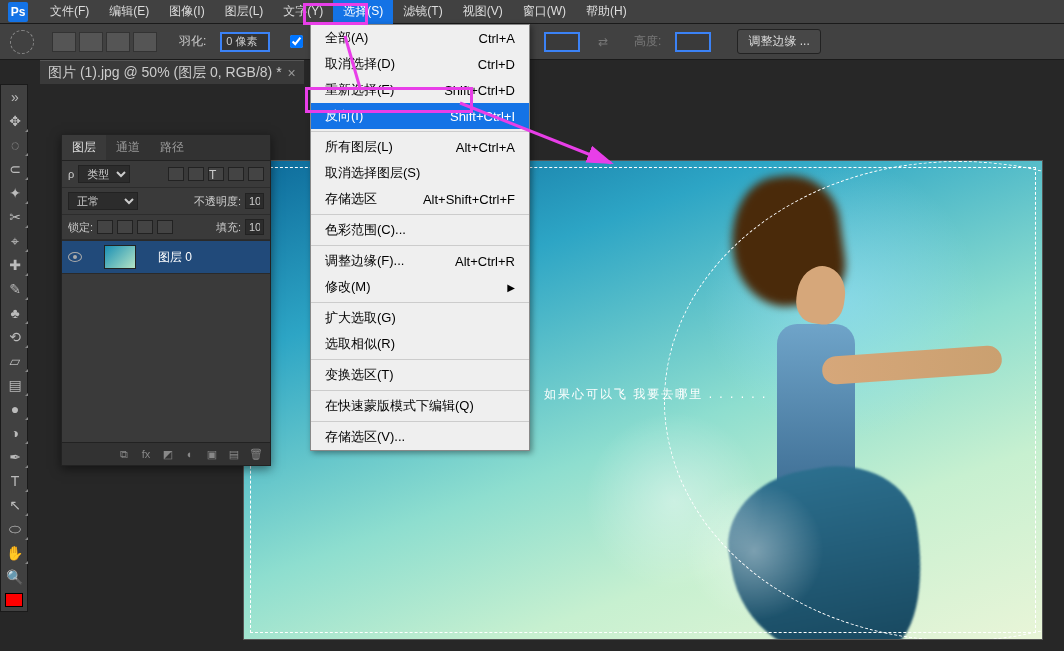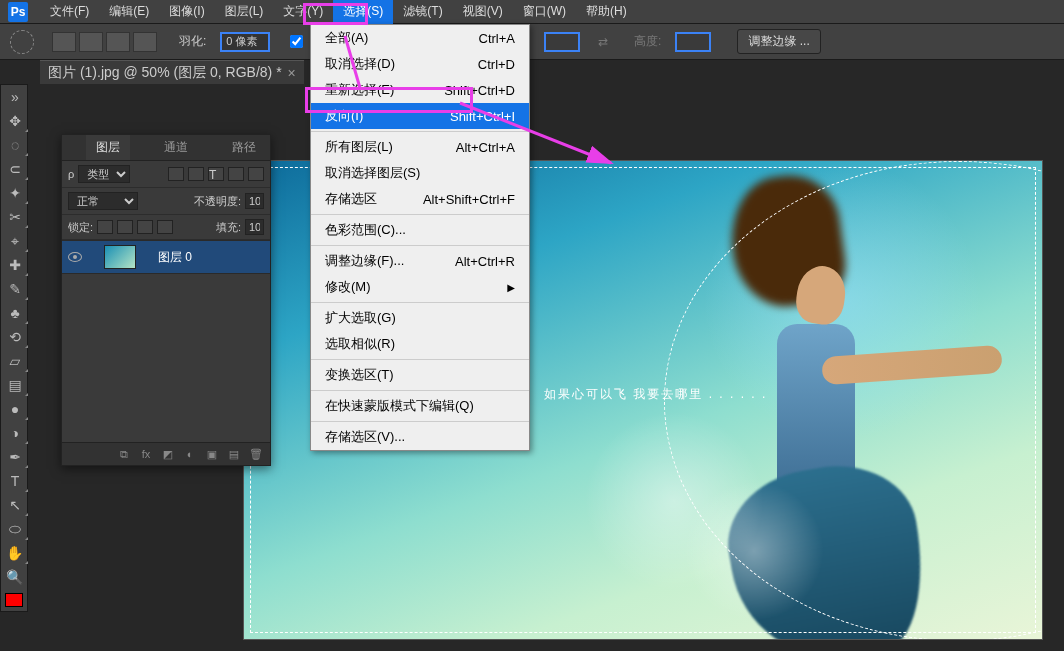--- a/index.html
+++ b/index.html
@@ -45,21 +45,21 @@
 .figure .arm { position: absolute; top: 175px; left: 130px; width: 180px; height: 28px; background: linear-gradient(90deg,#d6a77a,#caa070); border-radius: 14px; transform: rotate(-4deg); }
 .figure .skirt { position: absolute; top: 292px; left: 40px; width: 190px; height: 190px; background: linear-gradient(#2c6f8e,#18485f); border-radius: 50% 50% 30% 60% / 40% 40% 70% 60%; transform: rotate(-10deg); filter: blur(1px); }
 .flare { position: absolute; border-radius: 50%; background: radial-gradient(circle, rgba(255,255,255,0.4) 0%, rgba(255,255,255,0) 70%); }
 .flare.a { left: 340px; top: 250px; width: 180px; height: 180px; }
 .flare.b { left: 440px; top: 320px; width: 140px; height: 140px; }
 .flare.c { right: 60px; top: 0px; width: 280px; height: 280px; background: radial-gradient(circle, rgba(158,227,255,0.5) 0%, rgba(158,227,255,0) 70%); }
 
 
 .panel { position: absolute; left: 33px; top: 50px; width: 210px; background: #3a3a3a; border: 1px solid #222; box-shadow: 0 3px 10px rgba(0,0,0,0.5); z-index: 5; }
 .panel-tabs { display: flex; background: #323232; border-bottom: 1px solid #222; }
-.panel-tab { padding: 4px 10px; font-size: 12px; color: #999; margin-left: 24px; }
+.panel-tab { padding: 4px 10px; font-size: 12px; color: #999; }
 .panel-tab.active { background: #3a3a3a; color: #ddd; }
 .panel-row { display: flex; align-items: center; padding: 4px 6px; gap: 4px; border-bottom: 1px solid #2c2c2c; }
 .p-select { background: #2c2c2c; border: 1px solid #222; color: #ccc; font-size: 11px; padding: 1px 4px; }
 .p-input { background: #2c2c2c; border: 1px solid #222; color: #ccc; font-size: 11px; padding: 1px 3px; width: 19px; }
 .p-smicon { width: 16px; height: 14px; background: #444; border: 1px solid #222; display: inline-block; }
 .layer-row { display: flex; align-items: center; padding: 4px 6px; background: #214a7a; gap: 22px; border-top: 1px solid #2a2a2a; border-bottom: 1px solid #2a2a2a; }
 .layer-eye { width: 14px; height: 10px; border: 1px solid #aaa; border-radius: 50%; position: relative; }
 .layer-eye:after { content:""; position:absolute; left:4px; top:2px; width:4px; height:4px; background:#aaa; border-radius:50%; }
 .layer-thumb { width: 32px; height: 24px; background: linear-gradient(135deg,#1a8fb4,#b4e5c6); border: 1px solid #222; }
 .layer-name { color: #fff; font-size: 12px; }

